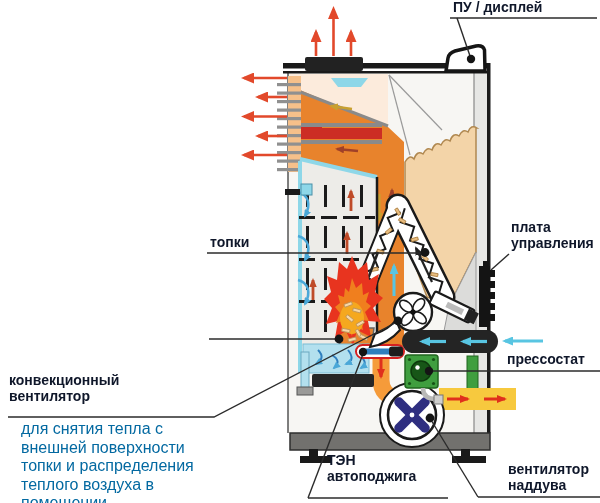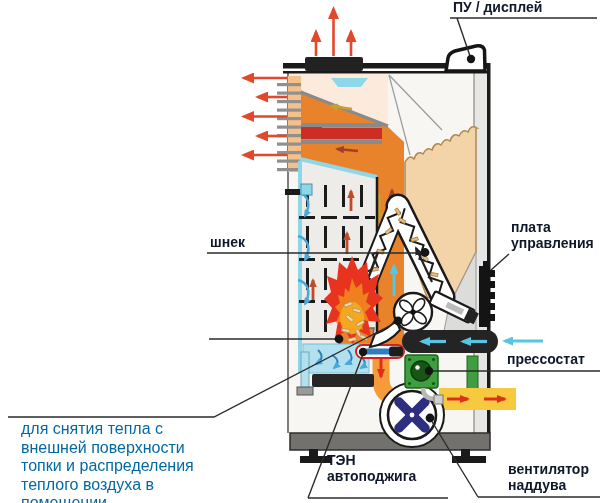--- a/index.html
+++ b/index.html
@@ -326,23 +326,24 @@
     <circle cx="430" cy="418" r="4.4"></circle>
   </g>
 </svg>
 
 <div class="lbl" style="left:453px;top:0px;width:140px;">ПУ / дисплей</div>
 
 <div class="lbl" style="left:511px;top:220px;width:96px;">плата управления</div>
 
 <div class="lbl" style="left:507px;top:352px;width:96px;">прессостат</div>
 
-<div class="lbl" style="left:210px;top:235px;width:60px;">шнек</div>
-
-
+<div class="lbl" style="left:210px;top:235px;width:60px;">топки</div>
+
+
+<div class="lbl" style="left:9px;top:373px;width:140px;">конвекционный вентилятор</div>
 
 <div class="note" style="left:9px;top:420px;width:200px;">для снятия тепла с внешней поверхности топки и распределения теплого воздуха в помещении</div>
 
 <div class="lbl" style="left:327px;top:453px;width:112px;">ТЭН автоподжига</div>
 
 <div class="lbl" style="left:508px;top:462px;width:96px;">вентилятор наддува</div>
 
 </div>
 
 </body></html>

